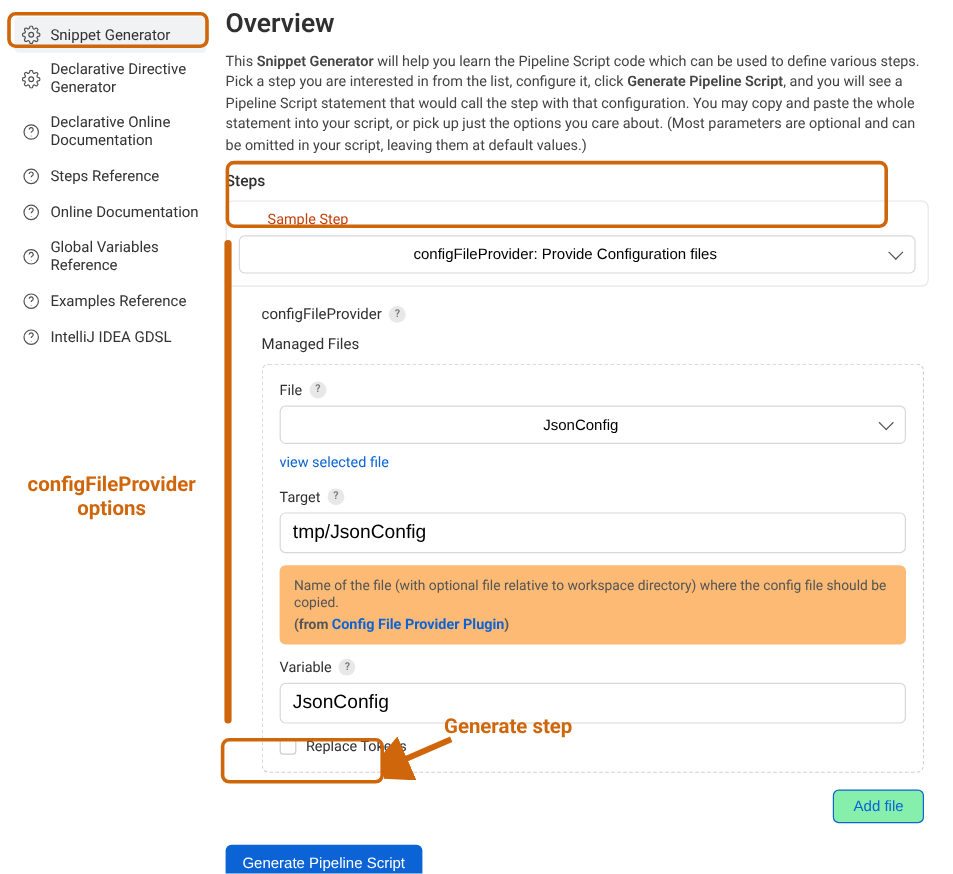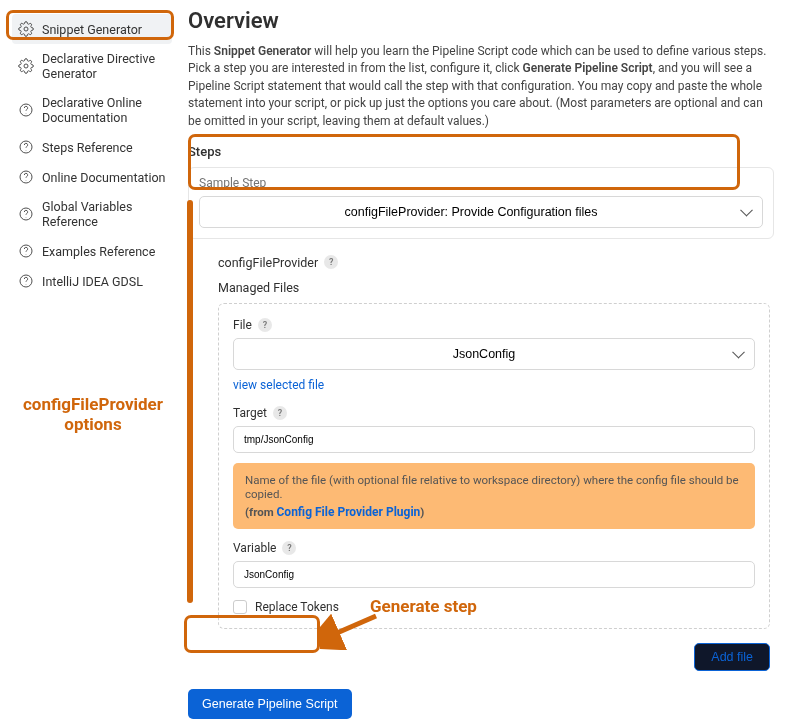--- a/index.html
+++ b/index.html
@@ -49,22 +49,23 @@
   .intro b { font-weight:600; }
   .steps-heading { font-size: 13px; font-weight:500; margin-bottom:8px; }
   .panel {
     border: 1px solid #e6e6e6;
     border-radius: 6px;
     padding: 8px 10px 10px 10px;
     margin-bottom: 12px;
   }
   .panel-label {
     font-size: 12px;
-    color: #737373;
+    color: #c2410c;
     margin-bottom: 6px;
+    margin-left: 24px;
   }
   .select-wrap { position:relative; }
   .select {
     width:100%;
     border:1px solid #d8d8d8;
     border-radius:5px;
     padding:8px 30px 8px 10px;
     font-size:12.5px;
     background:#fff;
     appearance:none;
@@ -91,38 +92,38 @@
     border:1px dashed #cfcfcf;
     border-radius:6px;
     padding:14px 14px 14px 14px;
   }
   .field-label { display:flex; align-items:center; gap:6px; font-size:12px; margin-bottom:6px; }
   .text-input {
     width:100%;
     border:1px solid #d8d8d8;
     border-radius:5px;
     padding:7px 10px;
-    font-size:10px;
+    font-size:16px;
     background:#fff;
   }
   .link-blue { color:#0b63d6; font-size:12px; cursor:pointer; display:inline-block; margin-top:8px; }
   .note-box {
     background:#fdba74;
     border-radius:5px;
     padding:10px 12px;
     font-size:11.5px;
     color:#555;
     margin-top:10px; margin-bottom:12px;
   }
   .note-box .from { display:block; text-align:left; margin-top:4px;font-weight:bold; }
   .chk-row { display:flex; align-items:flex-end; gap:8px; font-size:12px; margin-top:12px;}
   .chk { width:14px;height:14px;border:1px solid #ccc;border-radius:3px;background:#fff;cursor:pointer;}
   .addfile-row { display:flex; justify-content:flex-end; margin-top:14px; }
   .btn-outline {
-    border:1px solid #0b63d6; color:#0b63d6; background:#0f172a;
+    border:1px solid #0b63d6; color:#0b63d6; background:#86efac;
     padding:6px 16px; border-radius:5px; font-size:12.5px; cursor:pointer;
   }
   .btn-primary {
     background:#0b63d6; color:#fff; border:none;
     padding:8px 14px; border-radius:5px; font-size:12.5px; cursor:pointer;
     margin-top:10px;
   }
   .gap { height:14px; }
 
   

